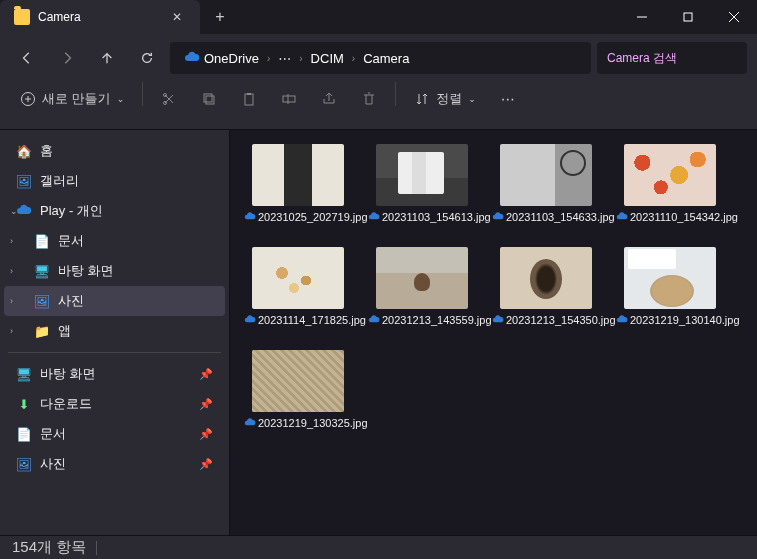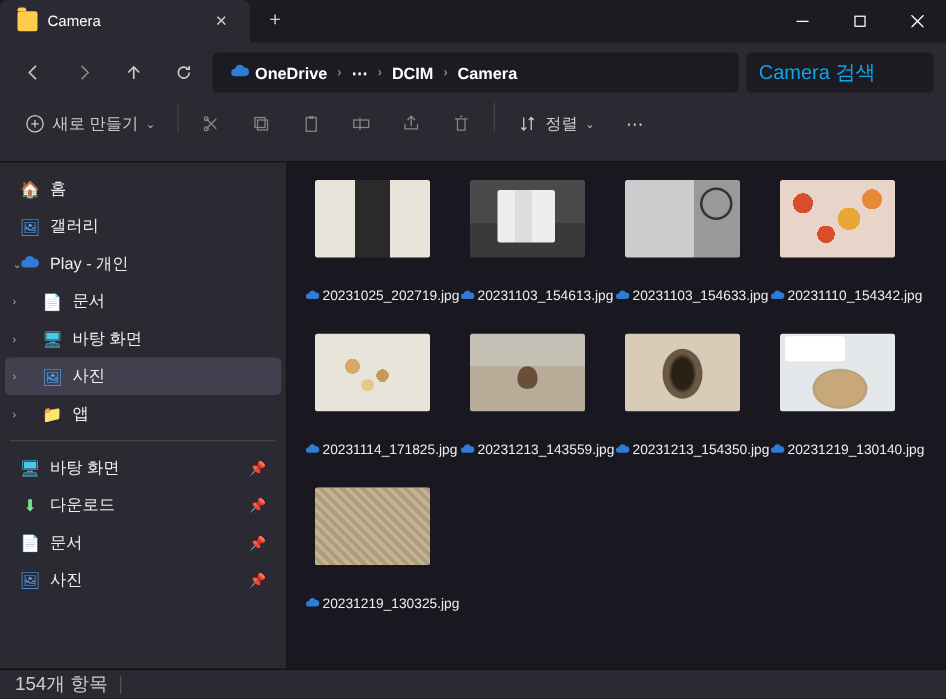--- a/index.html
+++ b/index.html
@@ -10,44 +10,44 @@
 .tab-icon::before { content:''; position:absolute; top:-3px; left:0; width:7px; height:3px; background:#ffcc4d; border-radius:2px 2px 0 0; }
 .tab-title { font-size:12px; flex:1; }
 .tab-close { width:14px; font-size:12px; color:#ccc; cursor:pointer; }
 .newtab { width:40px; text-align:center; color:#ccc; font-size:16px; cursor:pointer; }
 .wincontrols { margin-left:auto; display:flex; }
 .wc { width:46px; height:34px; display:flex; align-items:center; justify-content:center; color:#fff; font-size:11px; cursor:pointer; }
 .wc svg { width:10px; height:10px; }
 .navbar { height:48px; display:flex; align-items:center; gap:6px; padding:0 10px; background:#2b2a33; }
 .navbtn { width:34px; height:34px; display:flex; align-items:center; justify-content:center; color:#ccc; border-radius:4px; cursor:pointer; }
 .navbtn svg { width:14px; height:14px; }
-.breadcrumb { flex:1; display:flex; align-items:center; gap:4px; height:32px; padding:0 10px; background:#1c1b22; border-radius:4px; font-size:13px;font-weight:bold; }
+.breadcrumb { flex:1; display:flex; align-items:center; gap:4px; height:32px; padding:0 10px; background:#1c1b22; border-radius:4px; font-size:13px; }
 .bc-item { display:flex; align-items:center; gap:4px; cursor:pointer; padding:2px 4px; }
 .bc-sep { color:#888; font-size:10px; }
 .cloud-icon { width:16px; height:16px; display:inline-flex; }
-.search { width:150px; height:32px; background:#1c1b22; border-radius:4px; display:flex; align-items:center; padding:0 10px; font-size:16px; color:#0ea5e9; }
+.search { width:150px; height:32px; background:#1c1b22; border-radius:4px; display:flex; align-items:center; padding:0 10px; font-size:12px; color:#f0abfc; }
 .toolbar { height:48px; display:flex; align-items:flex-start; gap:4px; padding:0 10px; background:#2b2a33; border-bottom:1px solid #111; }
 .tbtn { height:34px; padding:0 10px; display:flex; align-items:center; gap:6px; color:#ccc; border-radius:4px; cursor:pointer; font-size:13px; }
 .tbtn.icon-only { padding:0; width:36px; justify-content:center; }
 .tbtn svg { width:16px; height:16px; }
 .tdiv { width:1px; height:24px; background:#444; margin:0 4px; }
 .main { flex:1; display:flex; overflow:hidden; }
 .sidebar { width:230px; background:#2b2a33; border-right:1px solid #111; overflow-y:auto; padding:6px 4px; }
 .sb-item { display:flex; align-items:center; gap:8px; padding:6px 12px; font-size:13px; color:#eee; border-radius:4px; cursor:pointer; position:relative; }
 .sb-item.indent1 { padding-left:30px; }
 .sb-item.selected { background:#423f4f; }
 .sb-item .chev { position:absolute; left:6px; font-size:9px; color:#aaa; }
 .sb-item .pin { margin-left:auto; color:#888; font-size:11px; }
 .sb-sep { height:1px; background:#444; margin:6px 4px; }
 .sb-icon { width:16px; height:16px; display:inline-flex; align-items:center; justify-content:center; }
 .content { flex:1; background:#191820; overflow-y:auto; padding:14px; position:relative; }
 .grid { display:grid; grid-template-columns:repeat(4,108px); gap:22px 16px; }
 .file { display:flex; flex-direction:column; align-items:center; gap:4px; cursor:pointer; }
 .thumb { width:92px; height:62px; border-radius:2px; }
-.fname { font-size:11px; color:#eee; text-align:center; line-height:1.35; max-width:108px; display:flex; align-items:flex-start; gap:2px;margin-top:20px; }
+.fname { font-size:11px; color:#eee; text-align:center; line-height:1.35; max-width:108px; display:flex; align-items:flex-start; gap:2px; }
 .fname .cl { width:12px; height:12px; flex-shrink:0; margin-top:1px; }
 .status { height:24px; background:#2b2a33; display:flex; align-items:center; padding:0 12px; font-size:15px; color:#ccc; border-top:1px solid #111; }
 .status .sdiv { width:1px; height:14px; background:#555; margin:0 10px; }
 
 .th0{background:linear-gradient(90deg,#e8e4da 35%,#2a2a2a 35% 65%,#e8e4da 65%);}
 .th1{background:linear-gradient(180deg,#4a4a4a 55%,#3a3a3a 55%);position:relative;}
 .th1::after{content:'';position:absolute;left:22px;top:8px;width:46px;height:42px;background:linear-gradient(90deg,#eee 0 30%,#ddd 30% 60%,#eee 60%);border-radius:2px;}
 .th2{background:linear-gradient(90deg,#ccc 60%,#999 60%);position:relative;}
 .th2::after{content:'';position:absolute;right:6px;top:6px;width:22px;height:22px;border:2px solid #333;border-radius:50%;}
 .th3{background:#e8d4c8;position:relative;overflow:hidden;}

